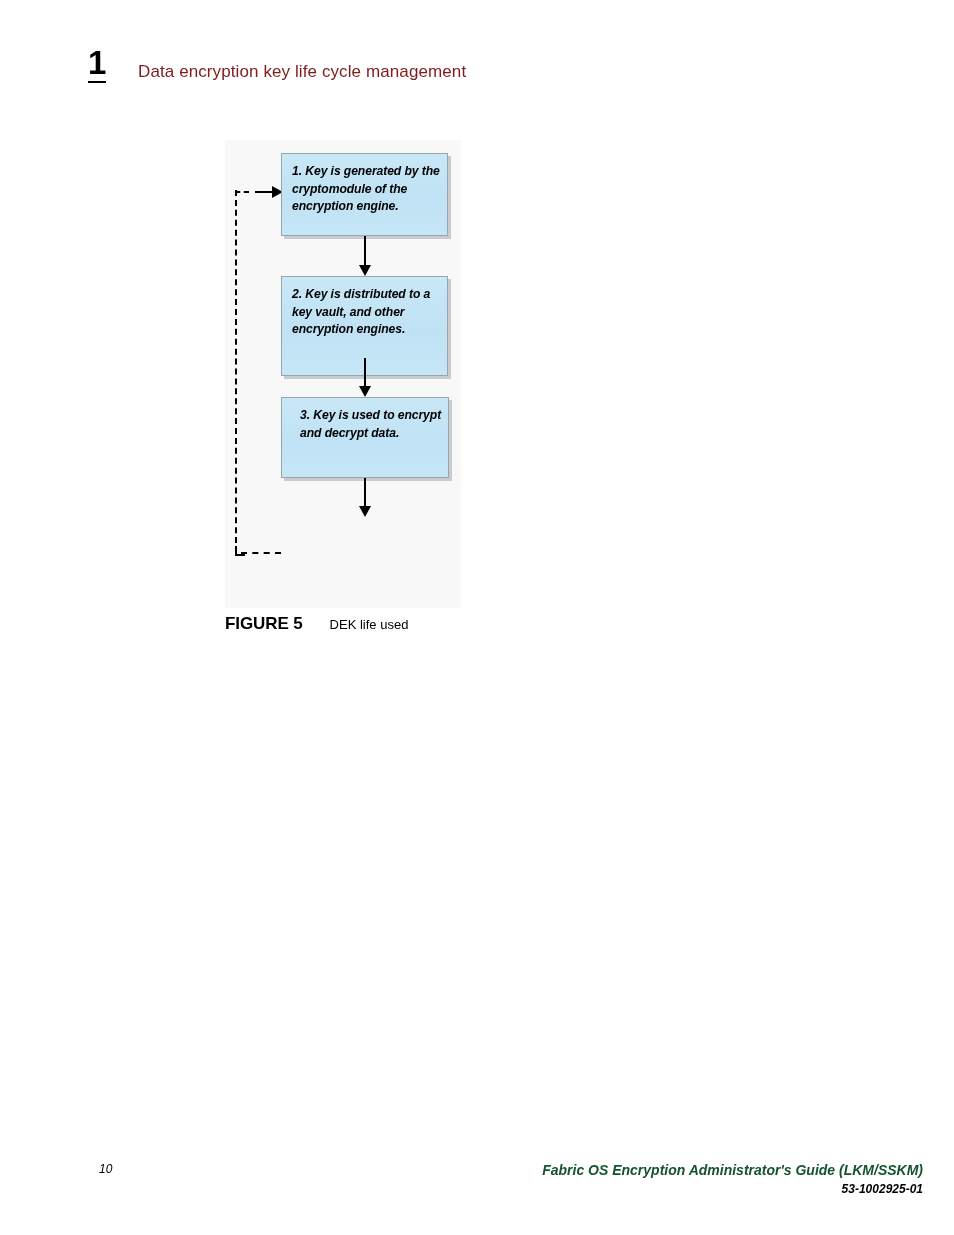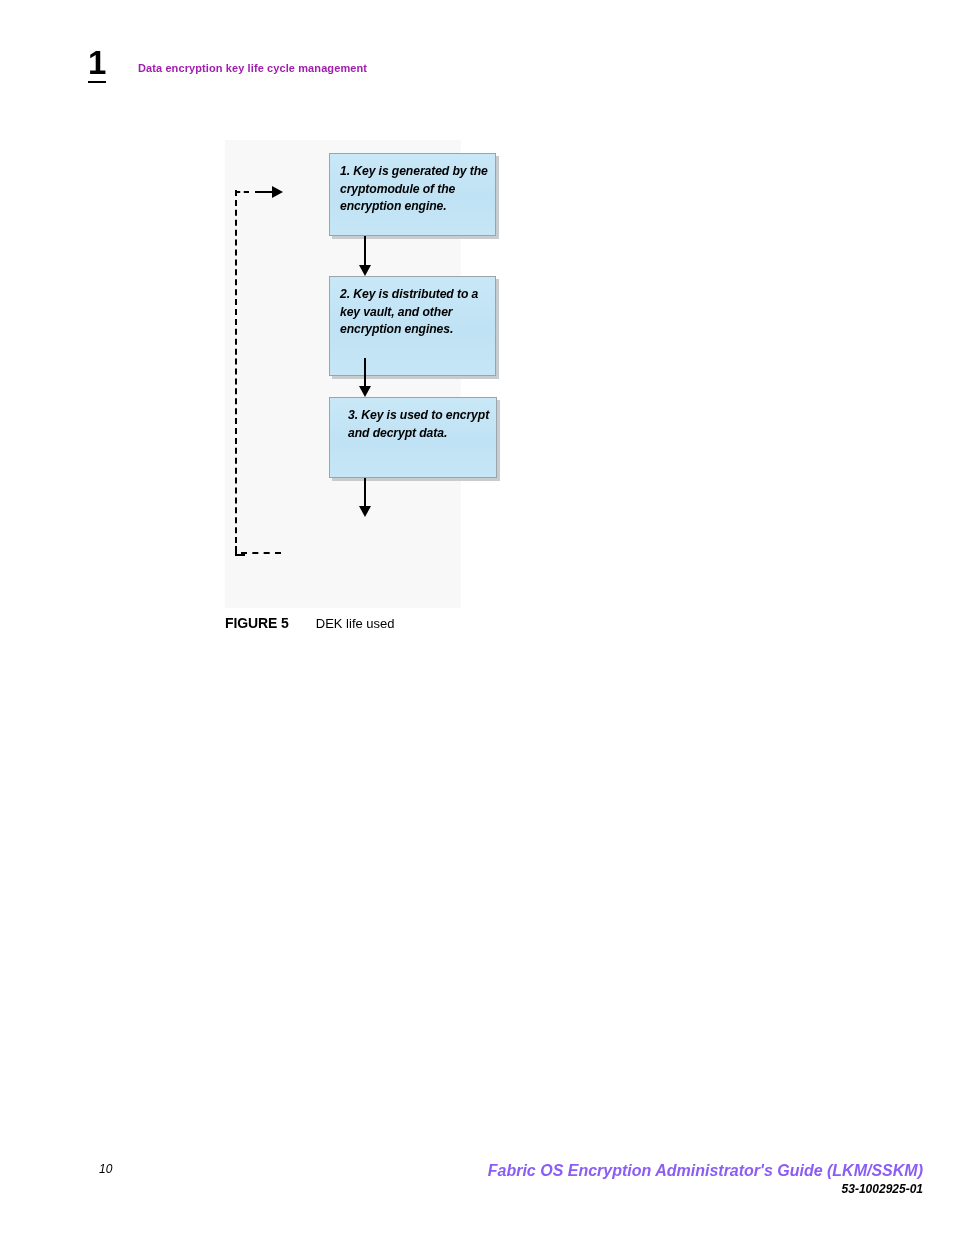--- a/index.html
+++ b/index.html
@@ -32,23 +32,23 @@
     font-weight: bold;
     line-height: 1;
     letter-spacing: -0.5px;
     border-bottom: 2.5px solid #000;
     padding-bottom: 2px;
   }
   .header-title {
     position: absolute;
     left: 50px;
     top: 12px;
-    font-size: 11px;
-    font-weight: bold;
-    color: #a21caf;
+    font-size: 17px;
+    font-weight: normal;
+    color: #7f1d1d;
     letter-spacing: 0.1px;
     white-space: nowrap;
   }
 
   
   .figure-block {
     position: absolute;
     left: 225px;
     top: 140px;
   }
@@ -60,21 +60,20 @@
   }
 
   
   .flow-box {
     position: absolute;
     background: #c3e5f6;
     background-image: linear-gradient(to bottom, #c9e8f7 0%, #bfe2f4 55%, #c6e6f6 100%);
     border: 1px solid #9aa4ab;
     box-shadow: 3px 3px 0 0 #c8ccce;
     box-sizing: border-box;
-    margin-left: 48px;
   }
   .flow-box .box-text {
     position: absolute;
     left: 10px;
     top: 9px;
     right: 6px;
     font-size: 12.2px;
     font-weight: bold;
     font-style: italic;
     line-height: 17.5px;
@@ -151,21 +150,21 @@
   }
 
   
   .figure-caption {
     position: absolute;
     left: 225px;
     top: 614px;
     white-space: nowrap;
   }
   .figure-caption .fig-label {
-    font-size: 14px;
+    font-size: 17px;
     font-weight: bold;
     letter-spacing: -0.1px;
   }
   .figure-caption .fig-title {
     font-size: 13px;
     font-weight: normal;
     margin-left: 27px;
   }
 
   
@@ -182,24 +181,24 @@
     left: 85px;
     top: 4px;
     font-size: 12px;
     font-style: italic;
     color: #000;
   }
   .footer-guide {
     position: absolute;
     right: 85px;
     top: 4px;
-    font-size: 16px;
-    font-style: italic;
-    font-weight: bold;
-    color: #8b5cf6;
+    font-size: 14px;
+    font-style: italic;
+    font-weight: bold;
+    color: #14532d;
     text-align: center;
     white-space: nowrap;
   }
   .footer-docnum {
     position: absolute;
     right: 85px;
     top: 24px;
     font-size: 12px;
     font-style: italic;
     font-weight: bold;

